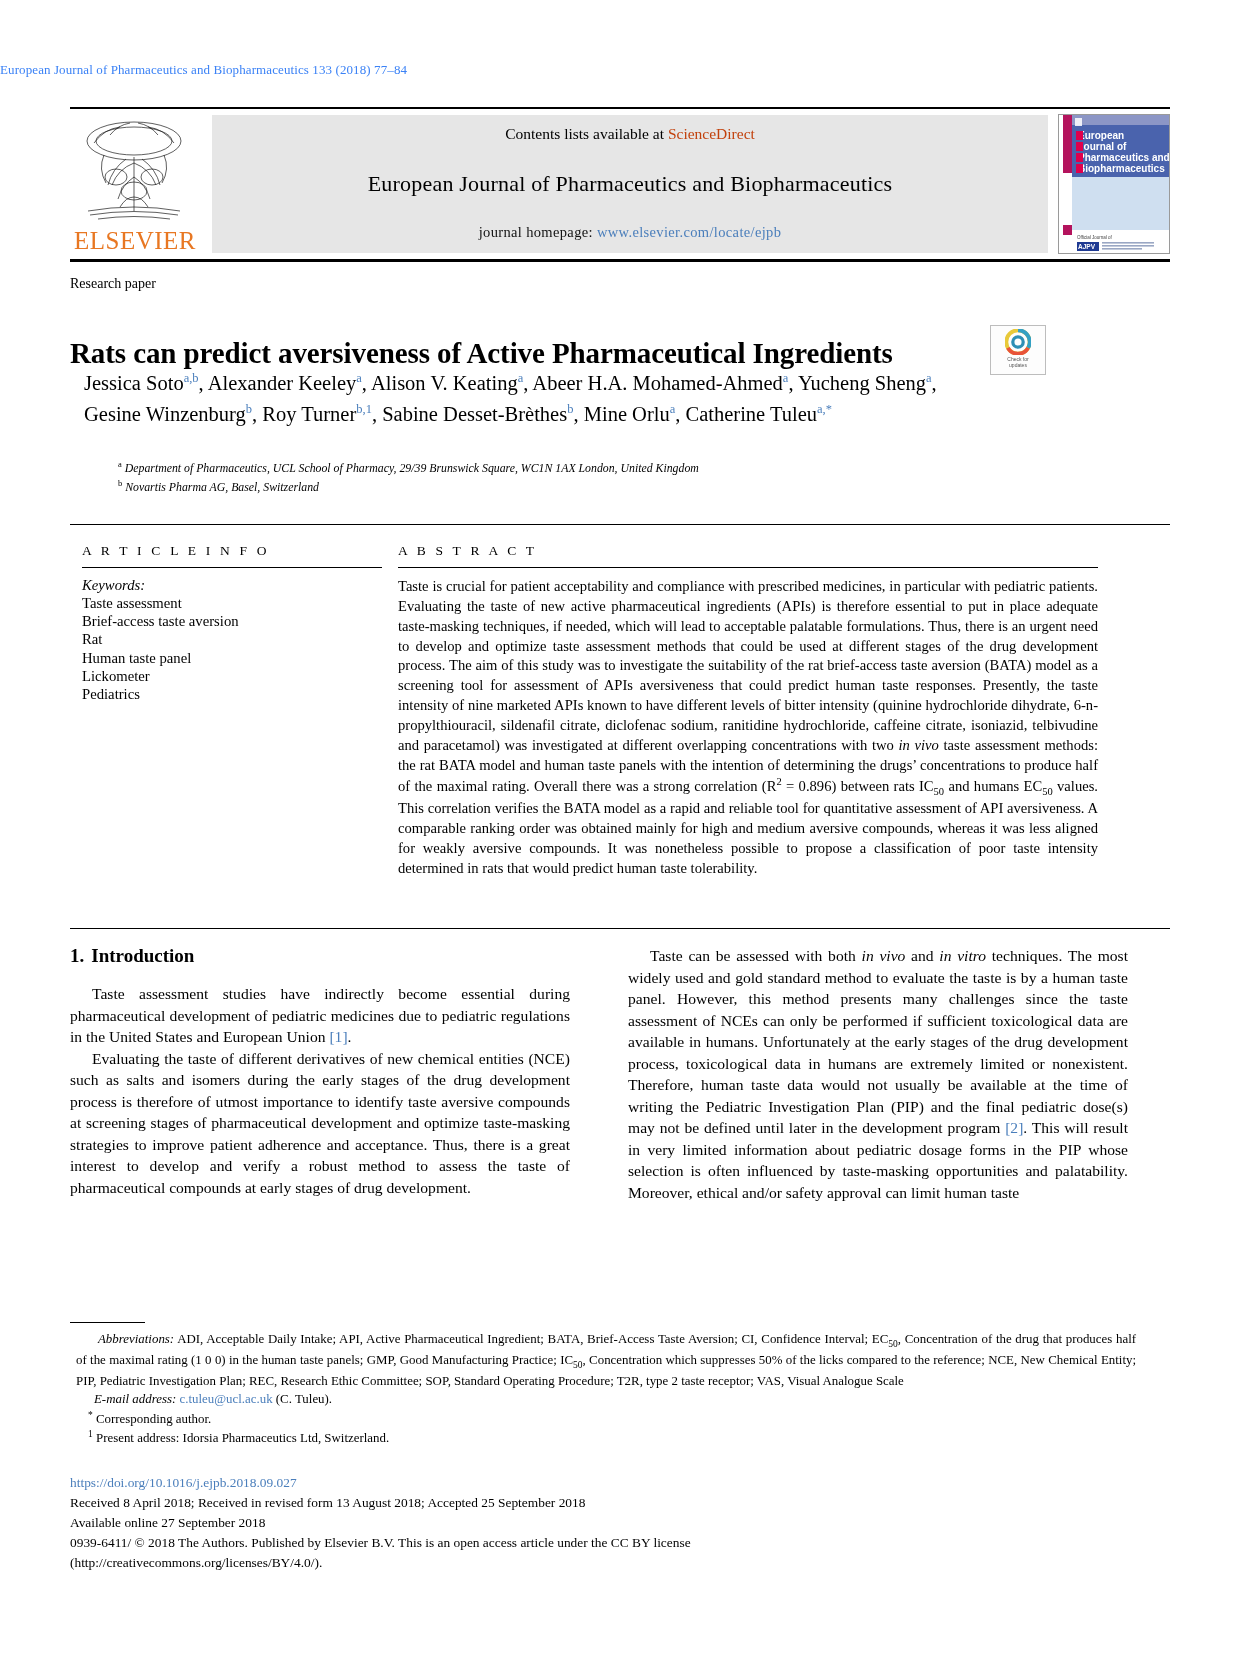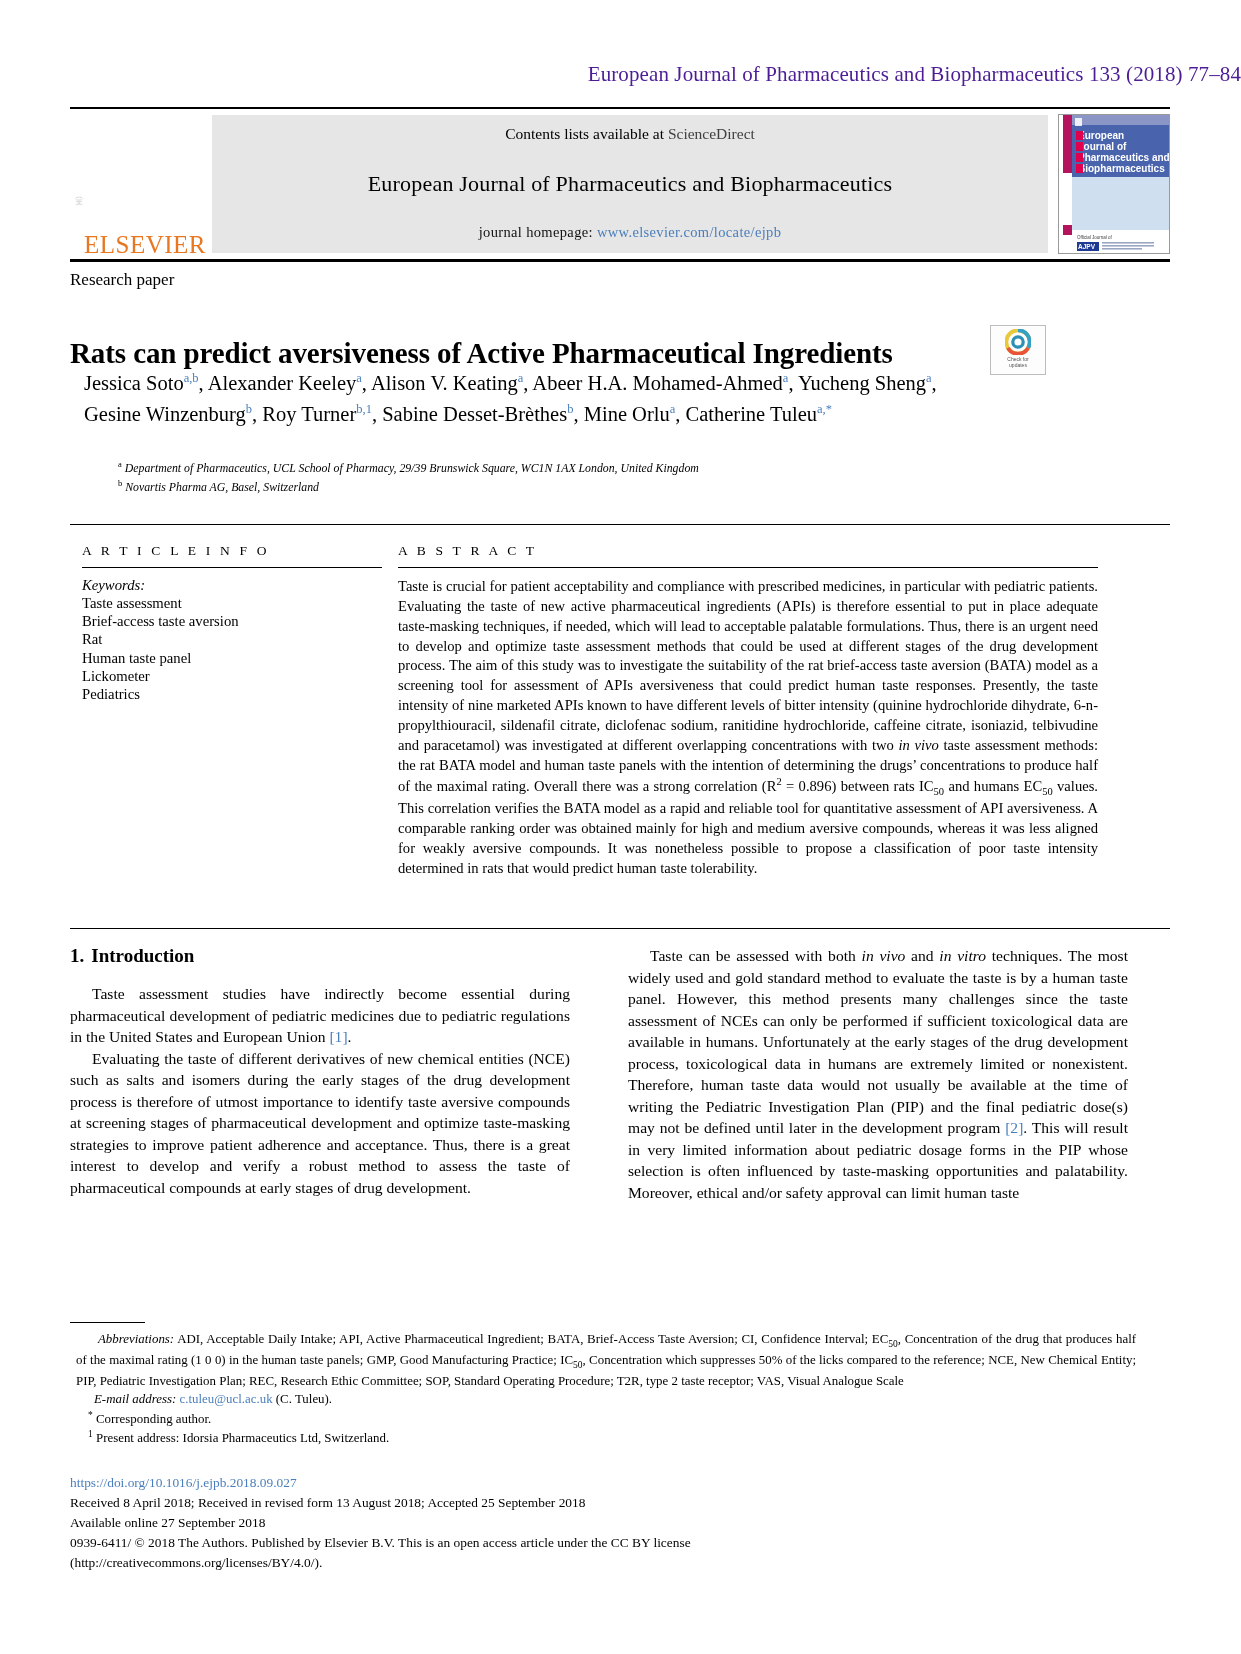--- a/index.html
+++ b/index.html
@@ -12,42 +12,42 @@
     color: #000000;
     position: relative;
     overflow: hidden;
   }
   .page { position: absolute; left: 0; top: 0; width: 1241px; height: 1654px; }
 
   
   .running-head {
     position: absolute;
     top: 62px; left: 0; right: 0;
-    text-align: right;
-    font-size: 21px;
-    color: #4c1d95;
+    text-align: left;
+    font-size: 13px;
+    color: #3b82f6;
     letter-spacing: .1px;
   }
 
   
   .masthead {
     position: absolute;
     left: 70px; top: 107px;
     width: 1100px; height: 155px;
     border-top: 2.5px solid #000;
     border-bottom: 3.5px solid #000;
     display: flex;
     align-items: stretch;
   }
   .elsevier-logo {
     width: 140px;
     padding: 6px 4px 2px 4px;
     display: flex;
-    flex-direction: row;
-    align-items: flex-end;
+    flex-direction: column;
+    align-items: flex-start;
     justify-content: flex-start;
   }
   .tree-svg { display:block; }
   .elsevier-word {
     font-family: "Liberation Serif", serif;
     font-size: 25px;
     letter-spacing: .5px;
     color: #e87722;
     line-height: 1;
     margin-top: 1px;
@@ -57,43 +57,43 @@
     background: #e6e6e6;
     margin: 6px 4px 6px 2px;
     display: flex;
     flex-direction: column;
     justify-content: space-between;
     align-items: center;
     padding: 10px 0 12px 0;
     position: relative;
   }
   .contents-line { font-size: 15.5px; }
-  .contents-line .sd { color: #404040; }
+  .contents-line .sd { color: #c2410c; }
   .journal-title {
     font-size: 22px;
     letter-spacing: .2px;
     white-space: nowrap;
   }
   .homepage-line { font-size: 14.5px; letter-spacing: .35px; }
   .homepage-line .label { color:#111; }
   .homepage-line .url { color: #4a7ebb; }
 
   .cover-thumb {
     width: 112px;
     margin: 5px 0 5px 6px;
     border: 1px solid #9a9a9a;
     background: #fff;
     position: relative;
     overflow: hidden;
   }
 
   
   .doctype {
-    position: absolute; left: 70px; top: 270px;
-    font-size: 17px;
+    position: absolute; left: 70px; top: 276px;
+    font-size: 14px;
   }
   .title {
     position: absolute; left: 70px; top: 317px;
     width: 880px;
     font-size: 29px;
     line-height: 1.18;
     letter-spacing: -.1px;
   }
   .authors {
     position: absolute; left: 84px; top: 368px;

